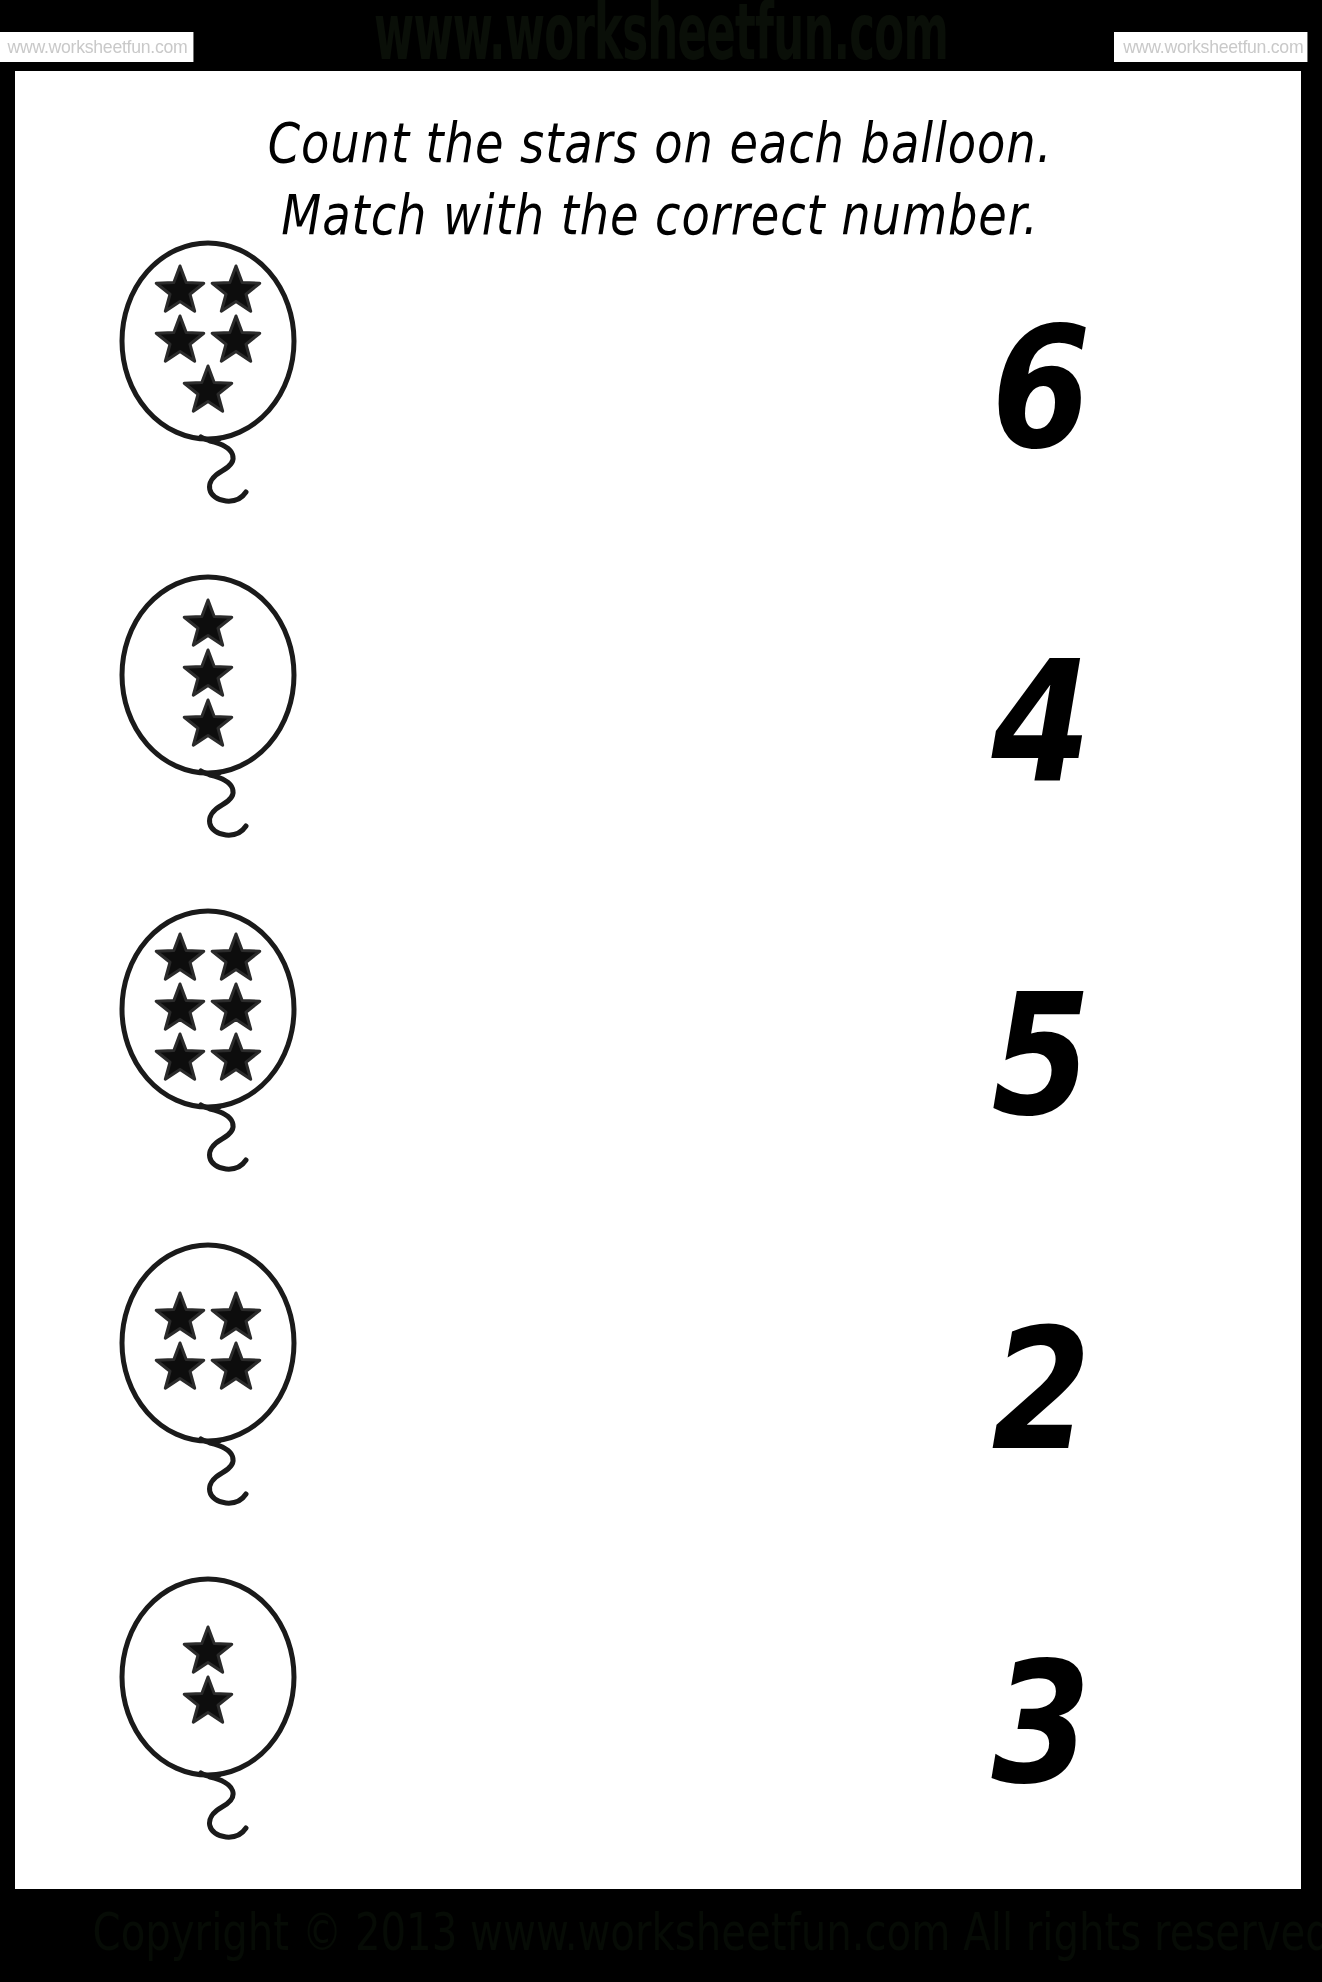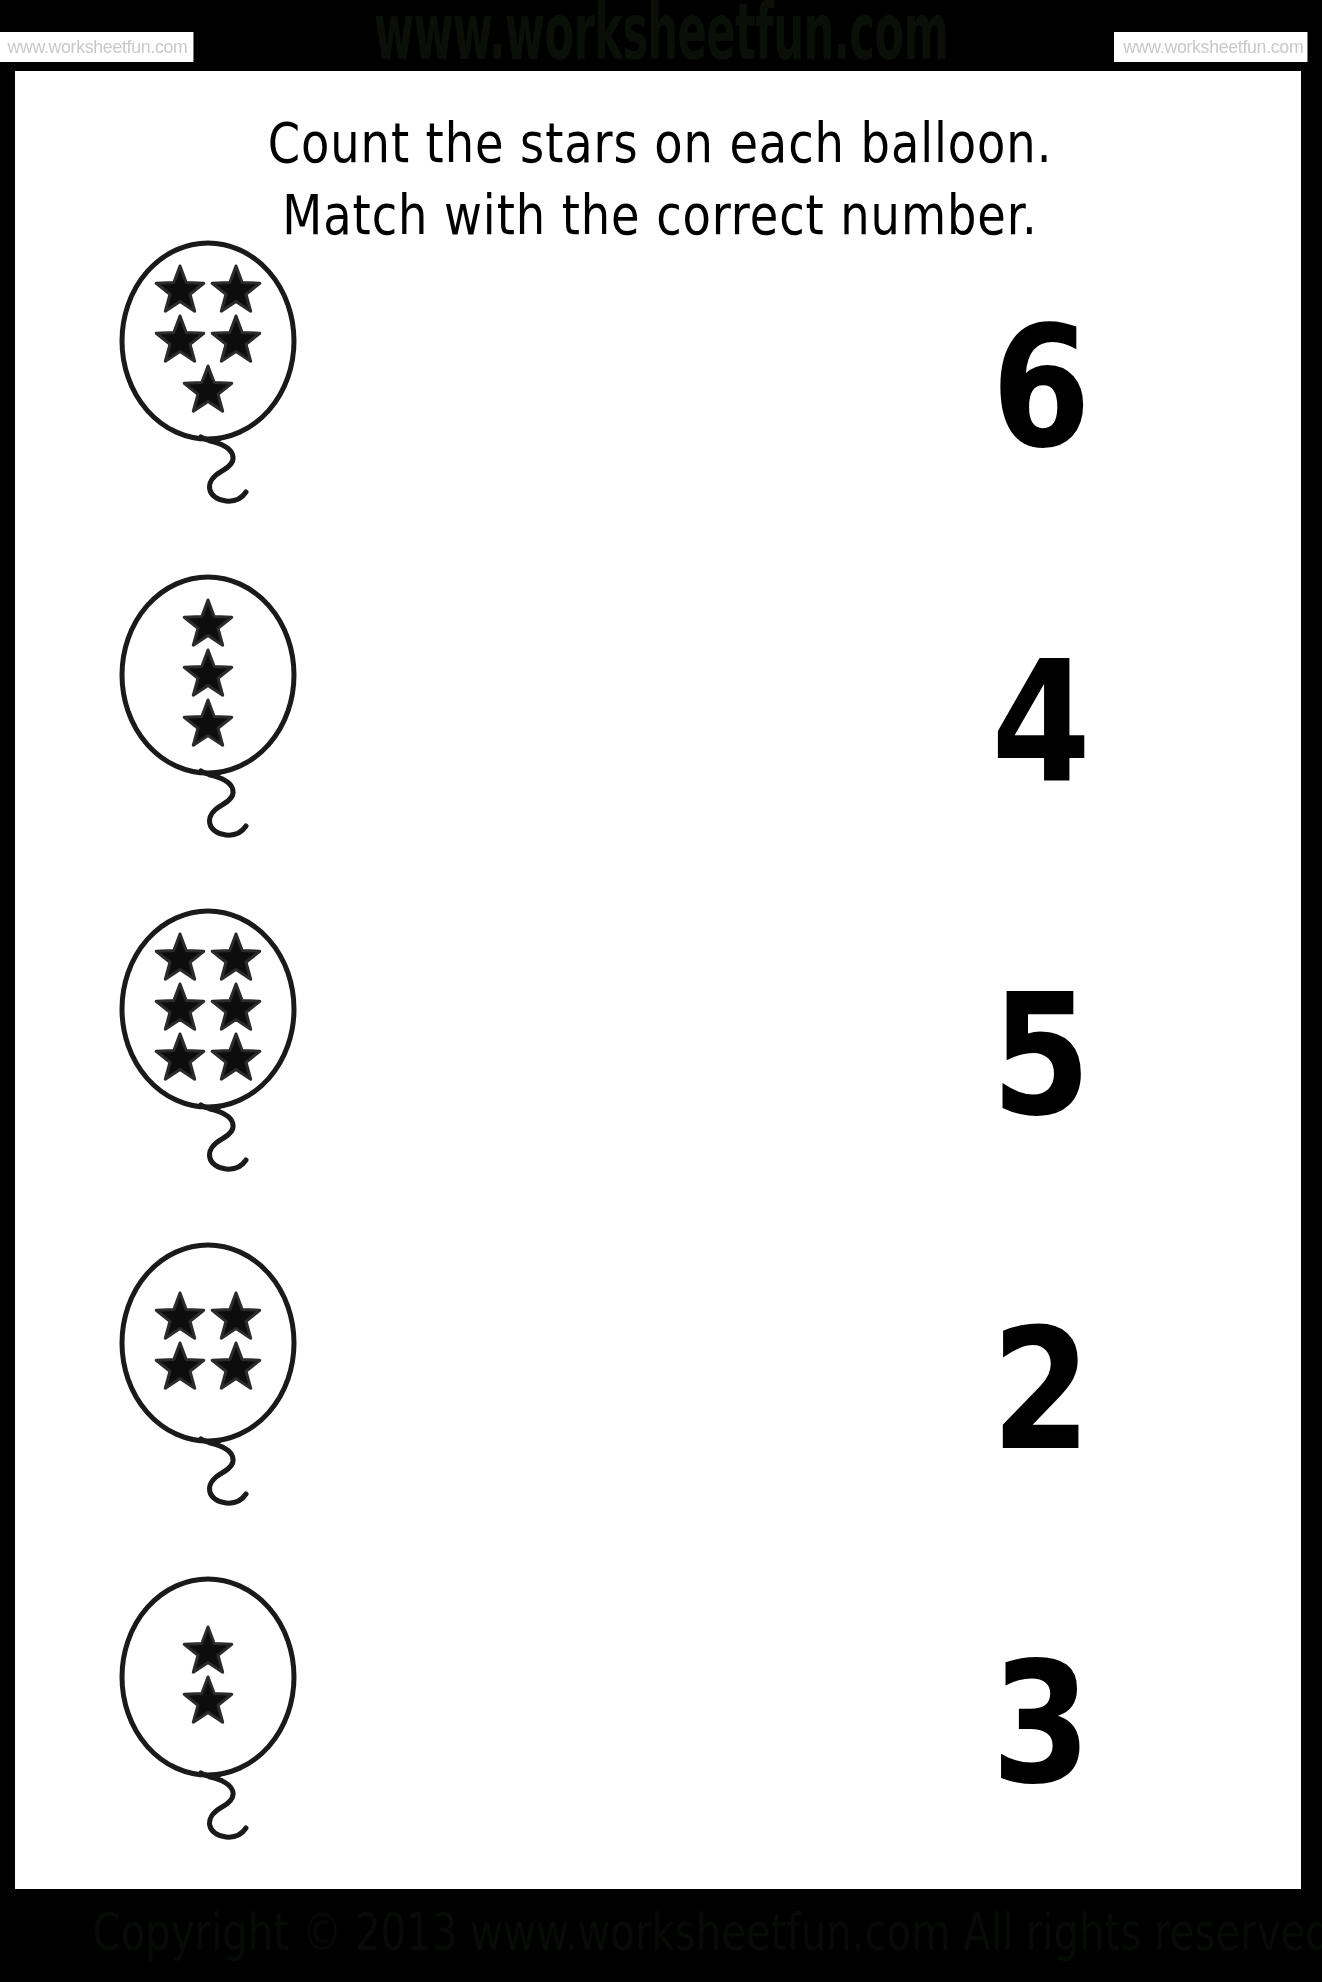--- a/index.html
+++ b/index.html
@@ -72,20 +72,21 @@
   .sheet {
     position: absolute;
     left: 8px;
     top: 64px;
     width: 1300px;
     height: 1832px;
     background: #ffffff;
     border: 7px solid #000000;
     box-sizing: border-box;
     overflow: hidden;
+    font-style: italic;
   }
 
   
   .title {
     position: absolute;
     left: 0;
     top: 36px;
     width: 1290px;
     text-align: center;
     font-family: "DejaVu Sans Condensed", "Liberation Sans Narrow", "Liberation Sans", sans-serif;

